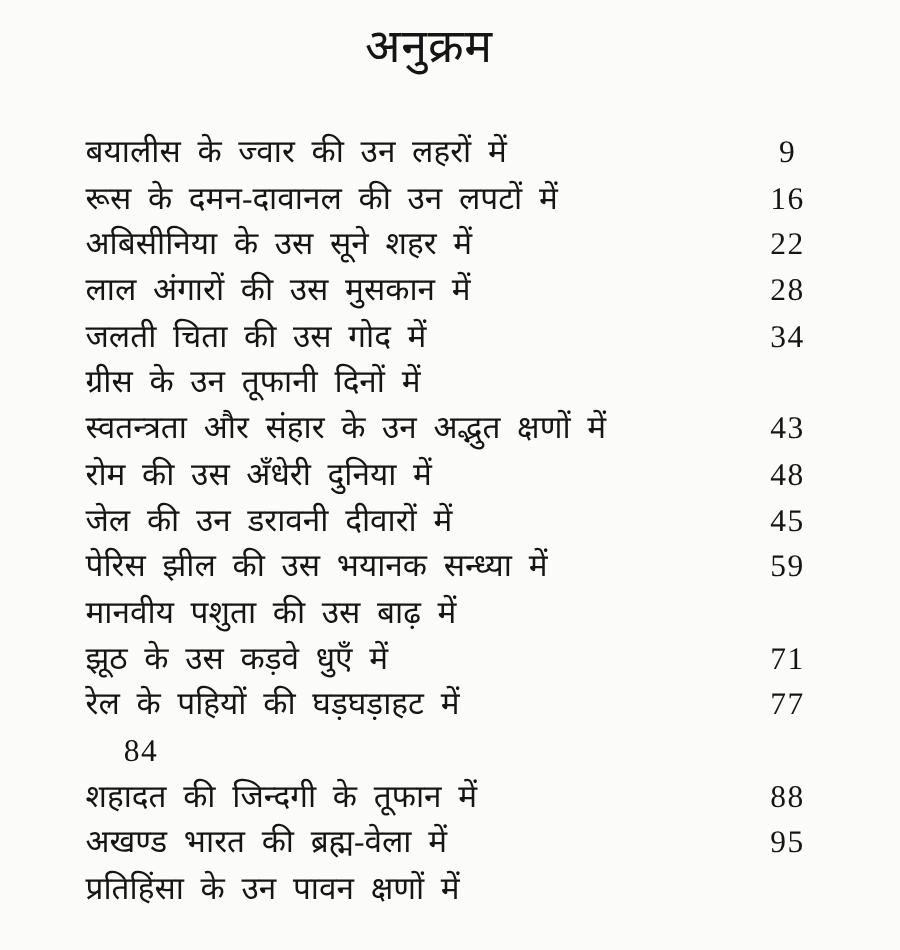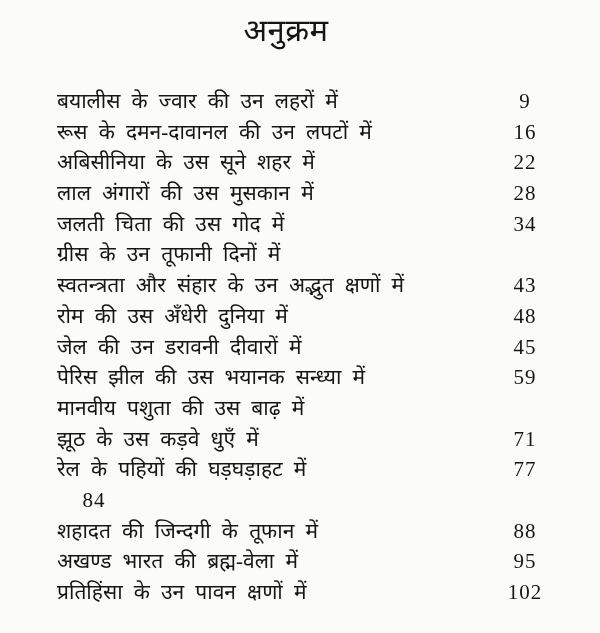--- a/index.html
+++ b/index.html
@@ -119,17 +119,16 @@
     <div class="toc-row">
       <span class="entry-title">शहादत की जिन्दगी के तूफान में</span>
       <span class="page-num">88</span>
     </div>
     <div class="toc-row">
       <span class="entry-title">अखण्ड भारत की ब्रह्म-वेला में</span>
       <span class="page-num">95</span>
     </div>
     <div class="toc-row">
       <span class="entry-title">प्रतिहिंसा के उन पावन क्षणों में</span>
-      <span class="page-num">102</span>
     </div>
   </div>
 
 </div>
 
 </body></html>

